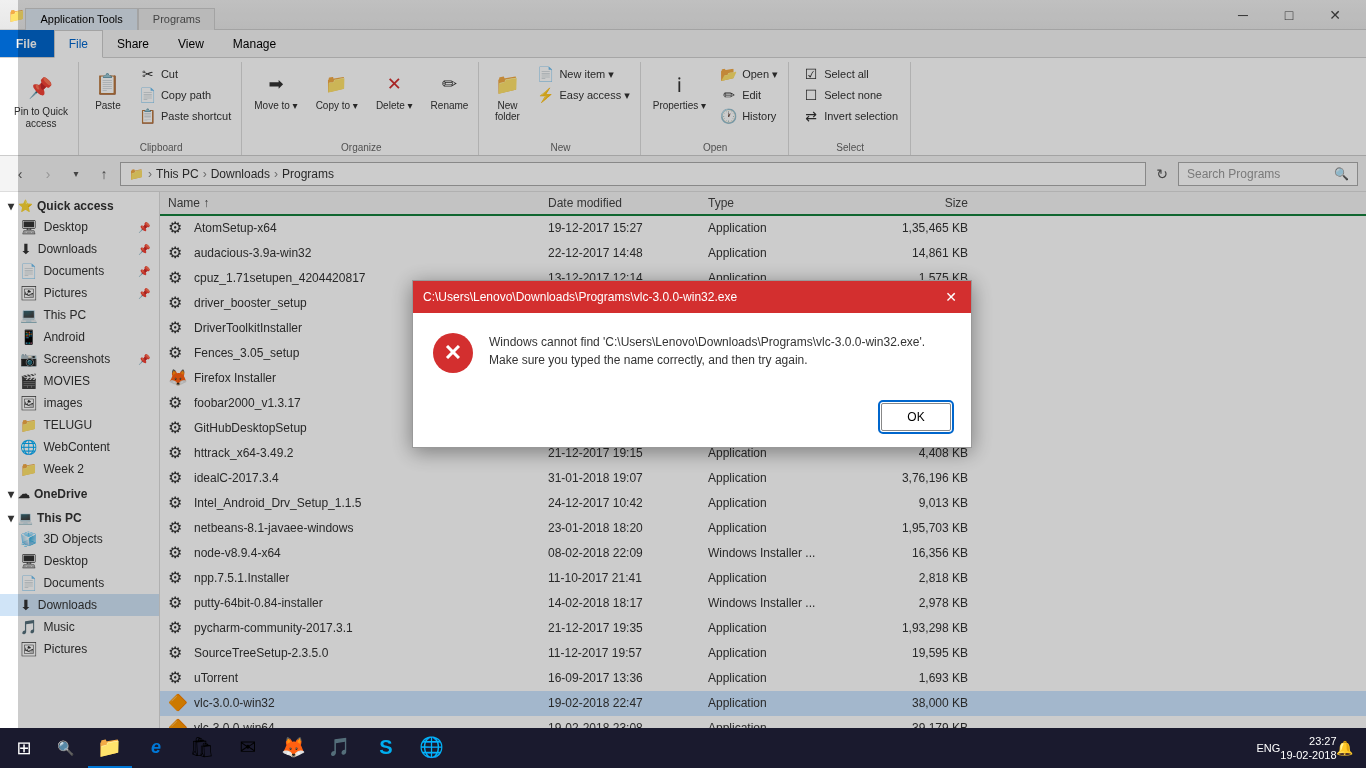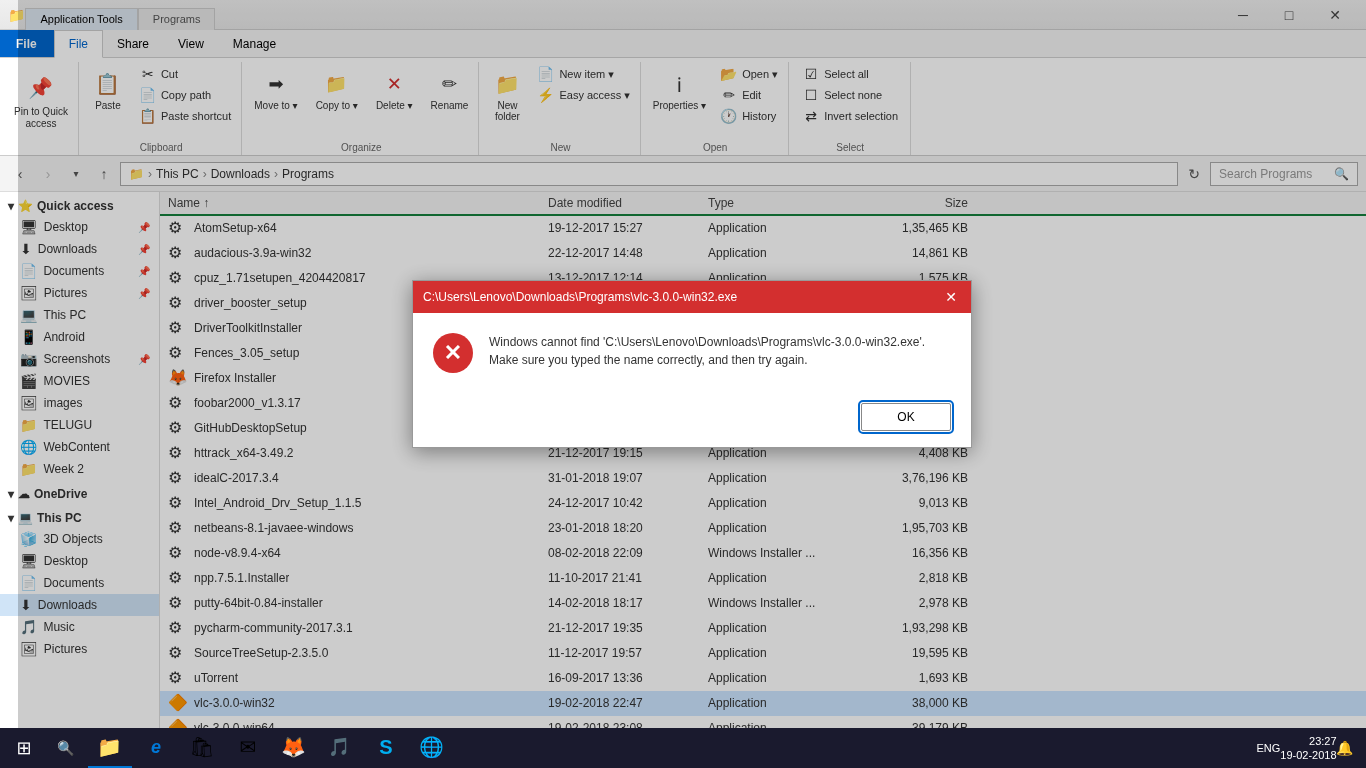--- a/index.html
+++ b/index.html
@@ -143,21 +143,21 @@
       background: #fff;
       border: 1px solid #aaa;
       display: flex; align-items: center;
       padding: 0 8px;
       font-size: 12px;
       cursor: text;
     }
     .path-seg { color: #333; }
     .path-arrow { color: #888; margin: 0 4px; }
     .search-box {
-      width: 148px; height: 24px;
+      width: 180px; height: 24px;
       border: 1px solid #aaa;
       background: #fff;
       display: flex; align-items: center;
       padding: 0 8px;
       font-size: 12px;
       color: #999;
       gap: 16px;
     }
 
     
@@ -322,21 +322,21 @@
     }
     .dialog-message {
       font-size: 12px; color: #333; line-height: 1.5;
     }
     .dialog-footer {
       padding: 10px 20px 16px;
       display: flex;
       justify-content: flex-end;
     }
     .dialog-ok-btn {
-      width: 90px; height: 28px;
+      width: 70px; height: 28px;
       background: #fff;
       border: 1px solid #888;
       border-radius: 2px;
       cursor: pointer;
       font-size: 12px;
       display: flex; align-items: center; justify-content: center;
       outline: 2px solid #0066cc;
       outline-offset: 1px;
     }
   </style>

